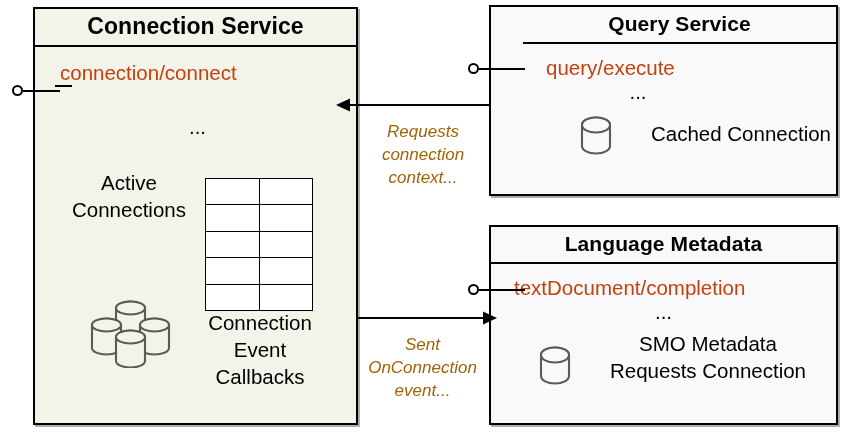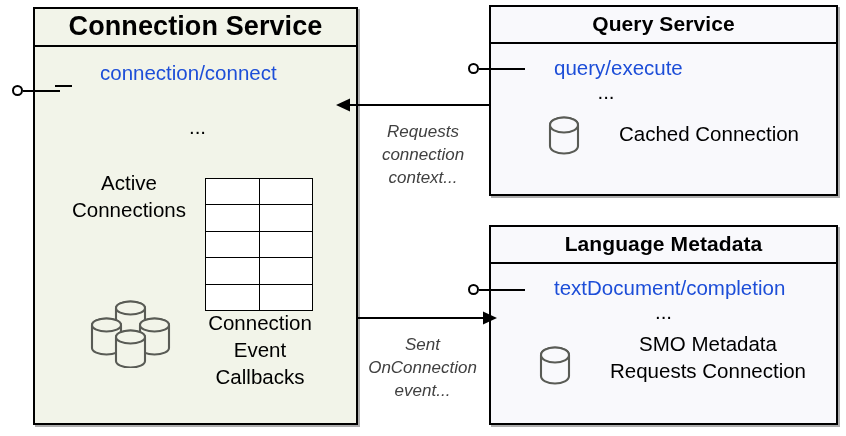--- a/index.html
+++ b/index.html
@@ -45,34 +45,35 @@
   #connection-service {
     left: 33px;
     top: 7px;
     width: 325px;
     height: 418px;
     background: #f2f4e9;
   }
   #connection-service .comp-title {
     height: 38px;
     line-height: 35px;
-    font-size: 27px;
+    font-size: 23px;
     background: #f2f4e9;
   }
   #connection-service .comp-body {
     height: 376px;
     background: #f2f4e9;
   }
 
   #query-service {
     left: 489px;
     top: 5px;
     width: 349px;
     height: 191px;
     background: #f9f9fc;
+    padding-left: 32px;
   }
   #query-service .comp-title {
     height: 37px;
     line-height: 34px;
     font-size: 21px;
     background: #f9f9fc;
   }
   #query-service .comp-body {
     height: 150px;
     background: #f9f9fc;
@@ -93,24 +94,23 @@
   }
   #language-service .comp-body {
     height: 159px;
     background: #f9f9fc;
   }
 
   
   .api-line {
     position: absolute;
     font-size: 20.5px;
-    color: #1d4ed8;
+    color: #c2410c;
     white-space: nowrap;
     line-height: 25px;
-    margin-left: 40px;
   }
   .ellipsis {
     position: absolute;
     font-size: 20.5px;
     color: #000000;
     line-height: 20px;
     text-align: center;
   }
   .caption {
     position: absolute;
@@ -147,21 +147,21 @@
   
   .edge {
     position: absolute;
     background: #000000;
     height: 2px;
   }
   .edge-label {
     position: absolute;
     font-style: italic;
     font-size: 17px;
-    color: #404040;
+    color: #a16207;
     text-align: center;
     line-height: 23px;
     white-space: pre-line;
   }
 
   
   .grid-table {
     position: absolute;
     border-collapse: collapse;
     background: #ffffff;

